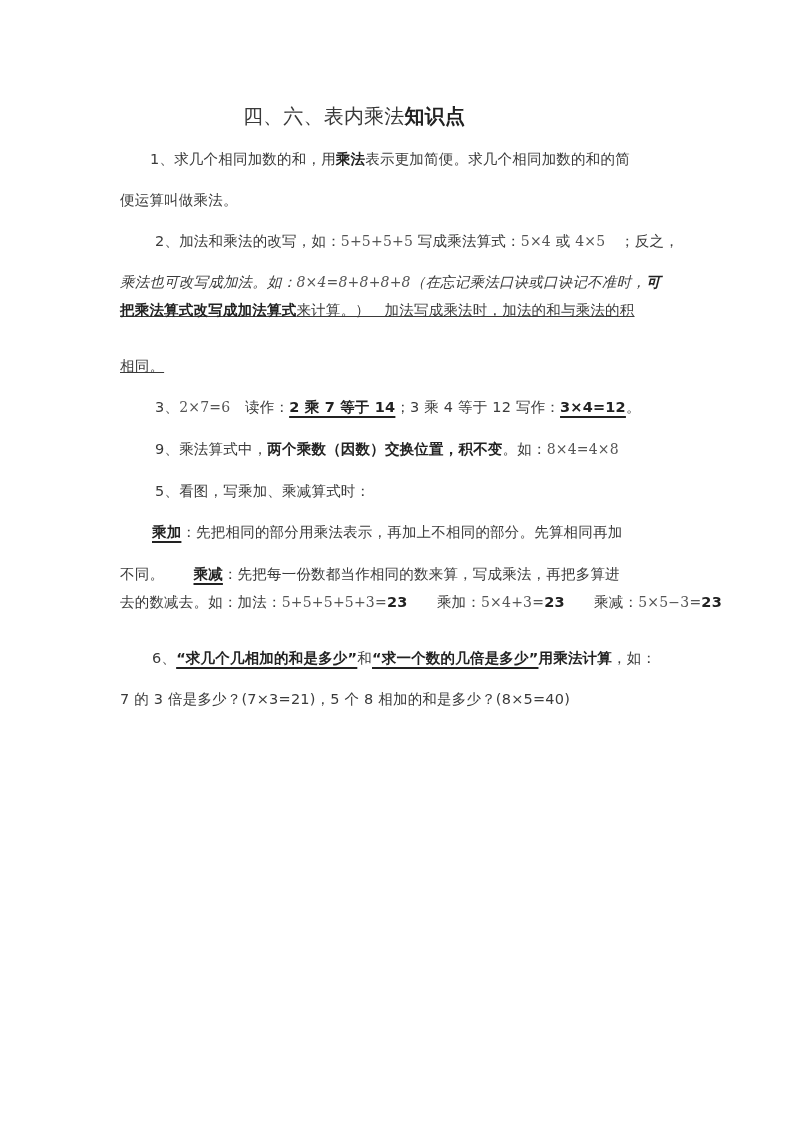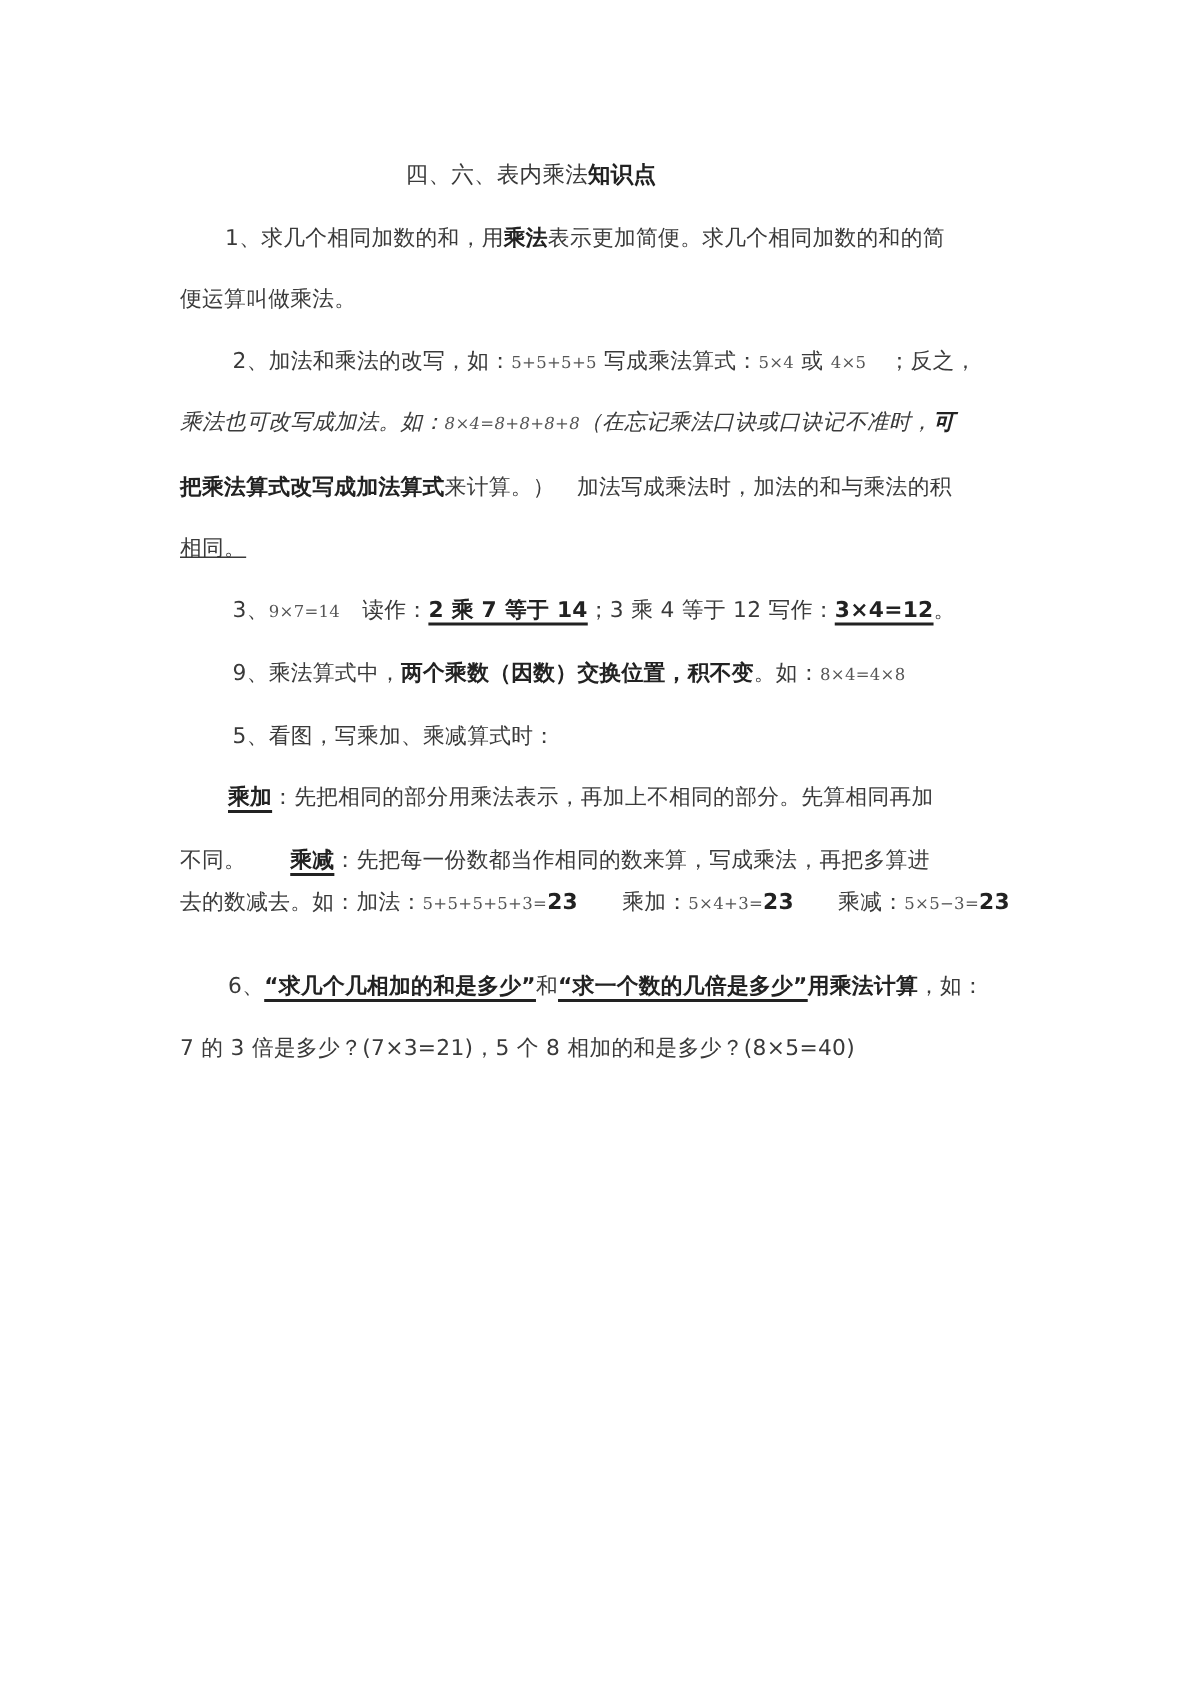--- a/index.html
+++ b/index.html
@@ -6,22 +6,22 @@
     body {
       width: 793px; height: 1122px; position: relative; overflow: hidden;
       font-family: "DejaVu Sans", "Liberation Sans", sans-serif;
       color: #3a3a3a;
     }
     .page { position: absolute; left: 0; top: 0; width: 793px; height: 1122px; }
     .line {
       position: absolute; font-size: 14.5px; white-space: nowrap; line-height: 20px;
       letter-spacing: 0.2px;
     }
-    .title { left: 0; width: 708px; text-align: center; top: 106px; font-size: 15px; }
-    .num { font-family: "DejaVu Serif", "Liberation Serif", serif; font-size: 11px; color: #555; }
+    .title { left: 0; width: 708px; text-align: center; top: 106px; font-size: 20px; }
+    .num { font-family: "DejaVu Serif", "Liberation Serif", serif; font-size: 14px; color: #555; }
     b, .b { font-weight: bold; color: #222; }
     .u { text-decoration: underline; text-decoration-thickness: 2px; text-underline-offset: 4px; }
   </style>
 </head>
 <body>
 
 <div class="page">
 
   <div class="line title">
     <span>四、六、表内乘法</span><b>知识点</b>
@@ -33,29 +33,29 @@
   <div class="line" style="left:120px; top:190px;">
     <span>便运算叫做乘法。</span>
   </div>
 
   <div class="line" style="left:155px; top:231px;">
     <span>2、加法和乘法的改写，如：</span><span class="num">5+5+5+5</span><span> 写成乘法算式：</span><span class="num">5×4</span><span> 或 </span><span class="num">4×5</span><span>　；反之，</span>
   </div>
   <div class="line" style="left:120px; top:272px;font-style:italic;">
     <span>乘法也可改写成加法。如：</span><span class="num">8×4=8+8+8+8</span><span>（在忘记乘法口诀或口诀记不准时，</span><b>可</b>
   </div>
-  <div class="line" style="left:120px; top:315px;">
+  <div class="line" style="left:120px; top:300px;text-decoration:underline;">
     <b>把乘法算式改写成加法算式</b><span>来计算。）　加法写成乘法时，加法的和与乘法的积</span>
   </div>
   <div class="line" style="left:120px; top:356px;text-decoration:underline;">
     <span>相同。</span>
   </div>
 
   <div class="line" style="left:155px; top:397px;">
-    <span>3、</span><span class="num">9×7=14</span><span>　读作：</span><b class="u">2 乘 7 等于 14</b><span>；3 乘 4 等于 12 写作：</span><b class="u">3×4=12</b><span>。</span>
+    <span>3、</span><span class="num">2×7=6</span><span>　读作：</span><b class="u">2 乘 7 等于 14</b><span>；3 乘 4 等于 12 写作：</span><b class="u">3×4=12</b><span>。</span>
   </div>
 
   <div class="line" style="left:155px; top:439px;">
     <span>9、乘法算式中，</span><b>两个乘数（因数）交换位置，积不变</b><span>。如：</span><span class="num">8×4=4×8</span>
   </div>
 
   <div class="line" style="left:155px; top:481px;">
     <span>5、看图，写乘加、乘减算式时：</span>
   </div>
 

